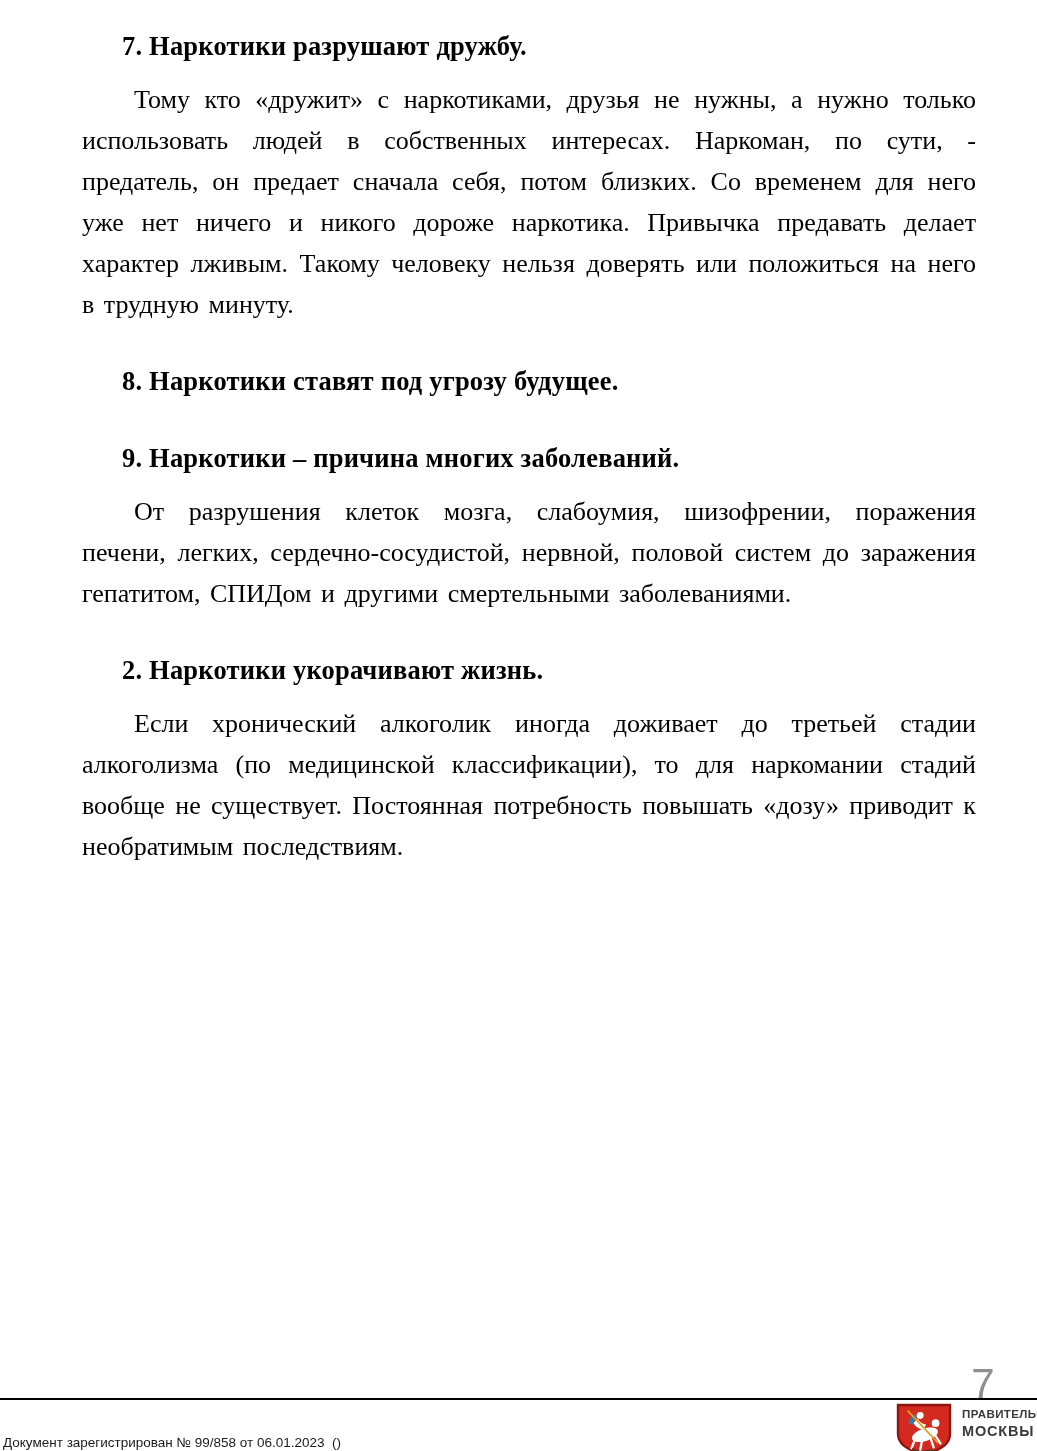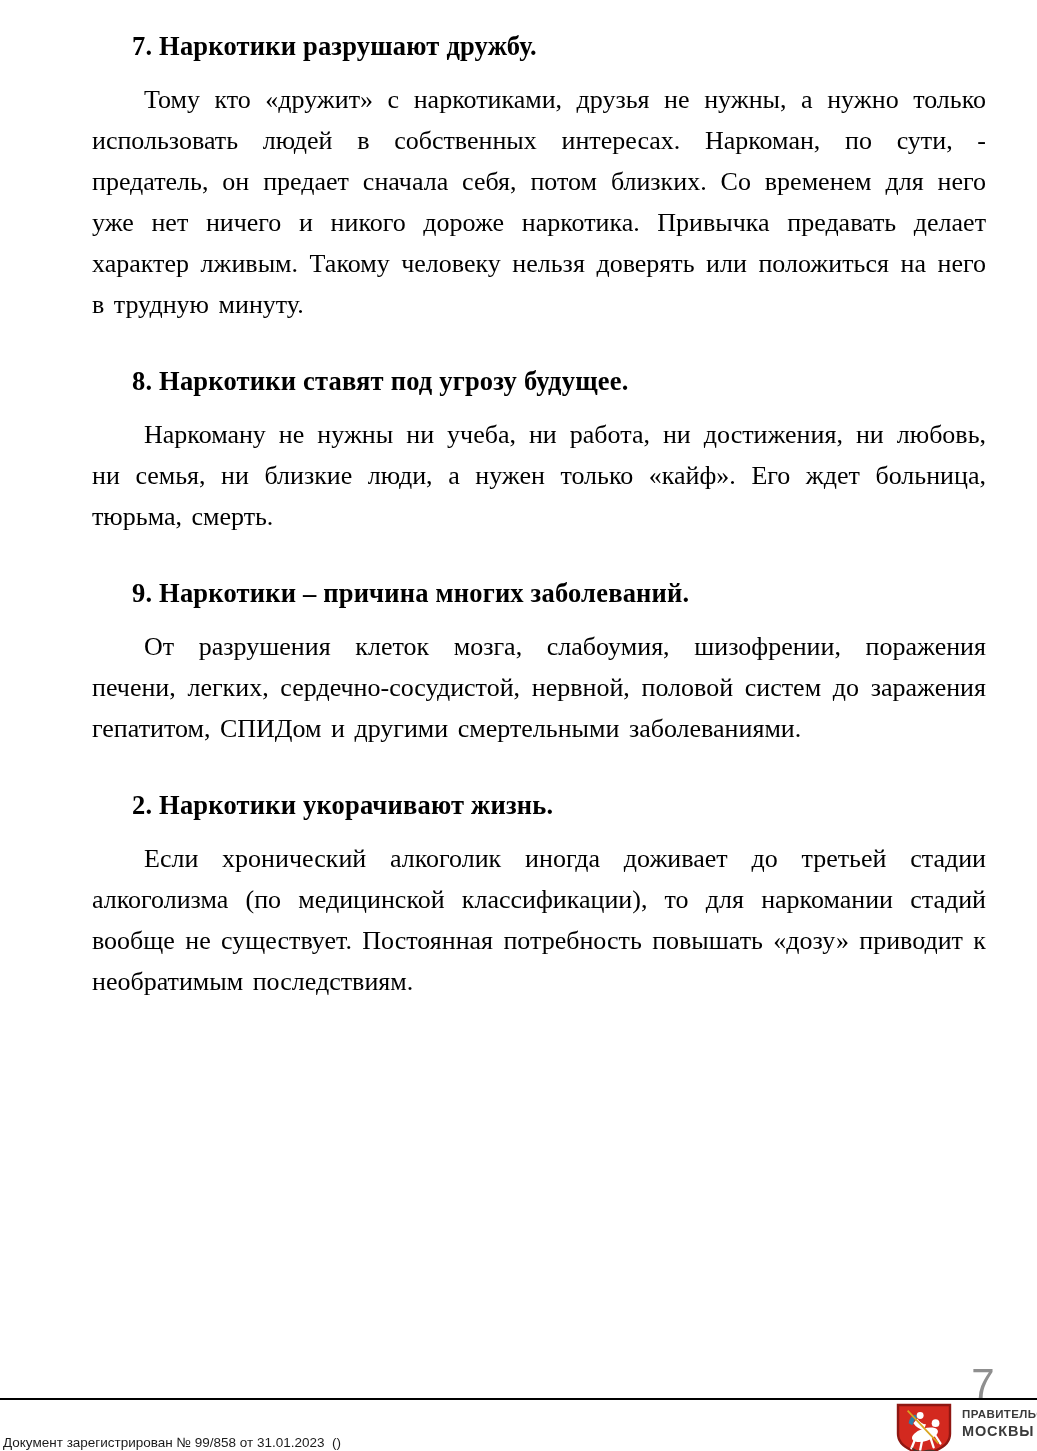--- a/index.html
+++ b/index.html
@@ -10,21 +10,21 @@
   .page {
     position: relative;
     width: 1037px;
     height: 1451px;
     background: #ffffff;
     overflow: hidden;
     font-family: "Liberation Serif", serif;
   }
   .content {
     position: absolute;
-    left: 80px;
+    left: 70px;
     top: 26px;
     width: 918px;
     color: #000000;
     font-size: 26px;
     line-height: 41px;
   }
   .doc-section .heading {
     margin: 36px 0 0 0;
     font-size: 26.5px;
     line-height: 41px;
@@ -109,21 +109,20 @@
 
   <div class="content">
 
     <section class="doc-section">
       <h2 class="heading">7. Наркотики разрушают дружбу.</h2>
       <p class="para">Тому кто «дружит» с наркотиками, друзья не нужны, а нужно только использовать людей в собственных интересах. Наркоман, по сути, - предатель, он предает сначала себя, потом близких. Со временем для него уже нет ничего и никого дороже наркотика. Привычка предавать делает характер лживым. Такому человеку нельзя доверять или положиться на него в трудную минуту.</p>
     </section>
 
     <section class="doc-section">
       <h2 class="heading">8. Наркотики ставят под угрозу будущее.</h2>
-      <p class="para">Наркоману не нужны ни учеба, ни работа, ни достижения, ни любовь, ни семья, ни близкие люди, а нужен только «кайф». Его ждет больница, тюрьма, смерть.</p>
     </section>
 
     <section class="doc-section">
       <h2 class="heading">9. Наркотики – причина многих заболеваний.</h2>
       <p class="para">От разрушения клеток мозга, слабоумия, шизофрении, поражения печени, легких, сердечно-сосудистой, нервной, половой систем до заражения гепатитом, СПИДом и другими смертельными заболеваниями.</p>
     </section>
 
     <section class="doc-section">
     </section>
 
@@ -135,21 +134,21 @@
       <p class="para">Если хронический алкоголик иногда доживает до третьей стадии алкоголизма (по медицинской классификации), то для наркомании стадий вообще не существует. Постоянная потребность повышать «дозу» приводит к необратимым последствиям.</p>
     </section>
 
   </div>
 
   <div class="page-number">7</div>
 
   <div class="footer-rule"></div>
 
   <div class="footer-meta">
-    <div>Документ зарегистрирован № 99/858 от 31.01.2023  ()</div>
+    <div>Документ зарегистрирован № 99/858 от 06.01.2023  ()</div>
     
     
   </div>
 
   <div class="gov-logo">
     <svg class="shield-svg" viewBox="0 0 58 54" xmlns="http://www.w3.org/2000/svg" aria-hidden="true">
       <path d="M2 2 H56 V32 C56 44 43 50 29 53 C15 50 2 44 2 32 Z" fill="#d3291f" stroke="#8f1712" stroke-width="2.5"></path>
       <path d="M20 12 q-6 2 -7 9 l4 2 q1 -5 5 -8 z" fill="#2e7fa8"></path>
       <ellipse cx="30" cy="33" rx="14" ry="6.5" fill="#ffffff" transform="rotate(-18 30 33)"></ellipse>
       <circle cx="41" cy="21" r="4" fill="#ffffff"></circle>

